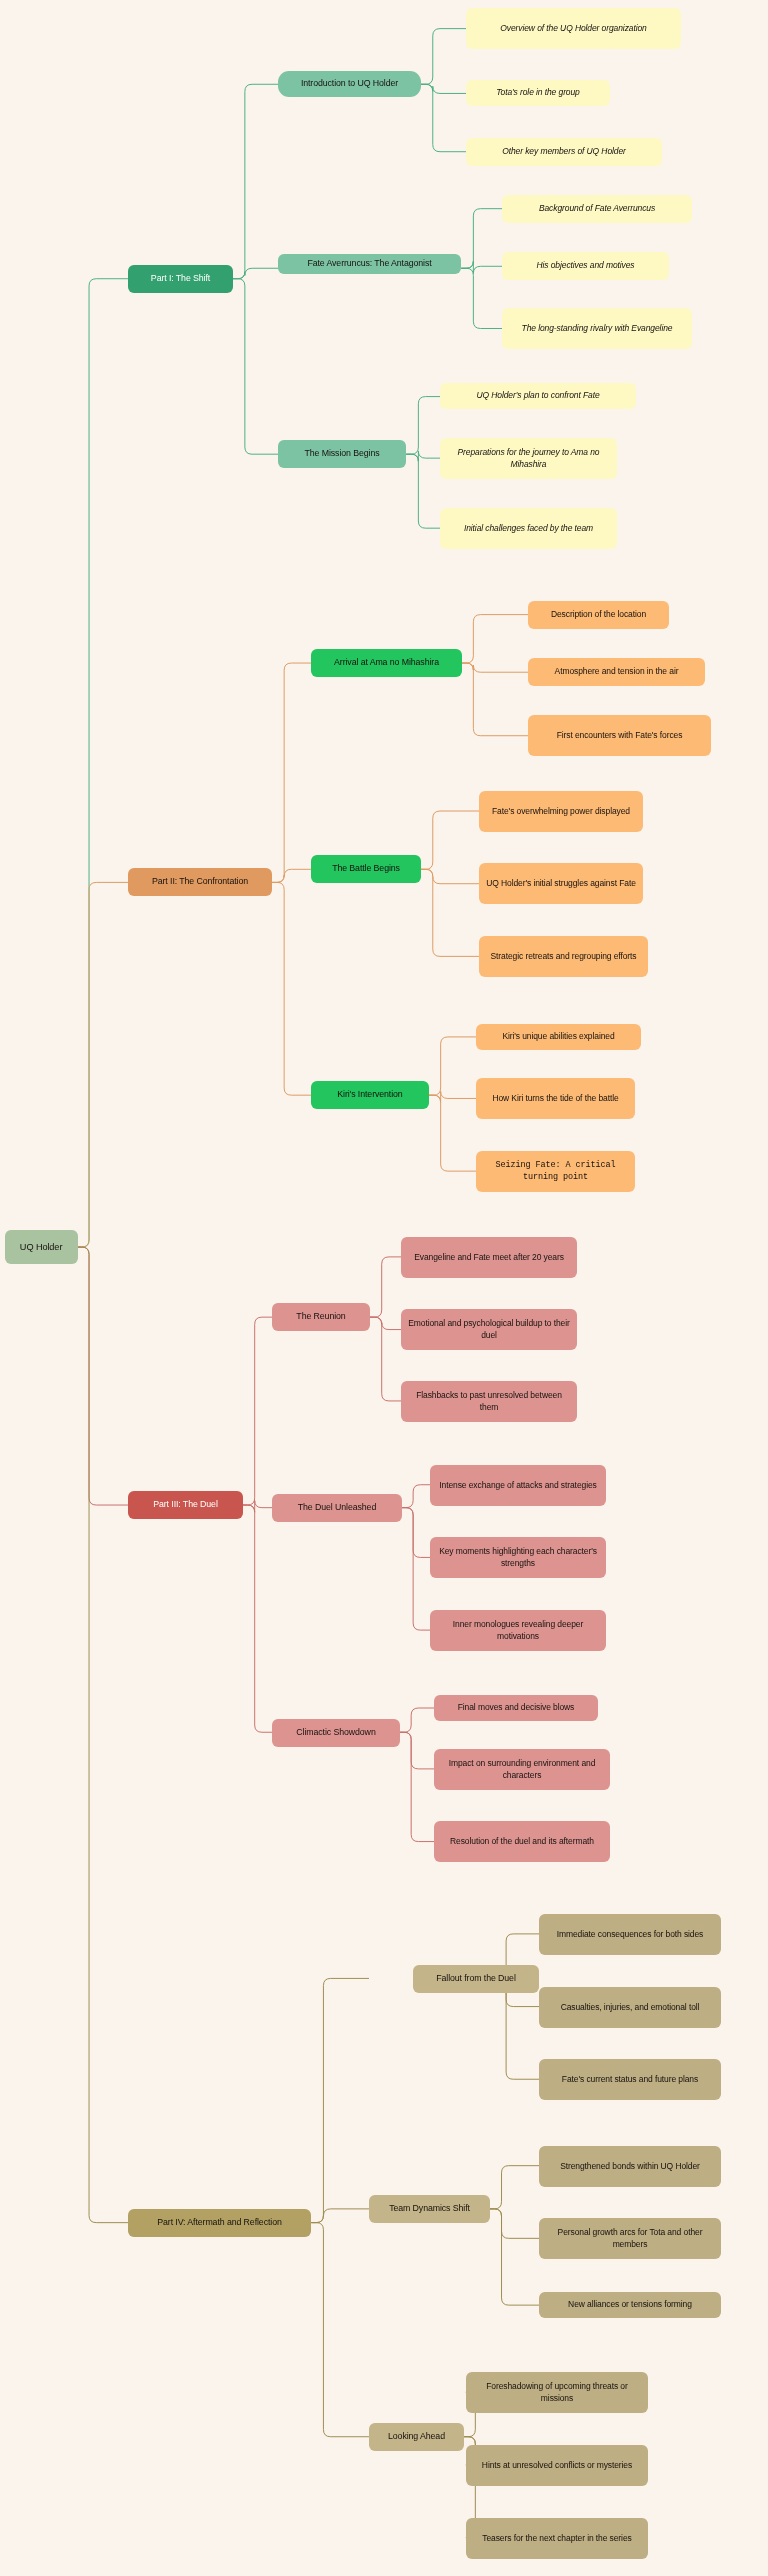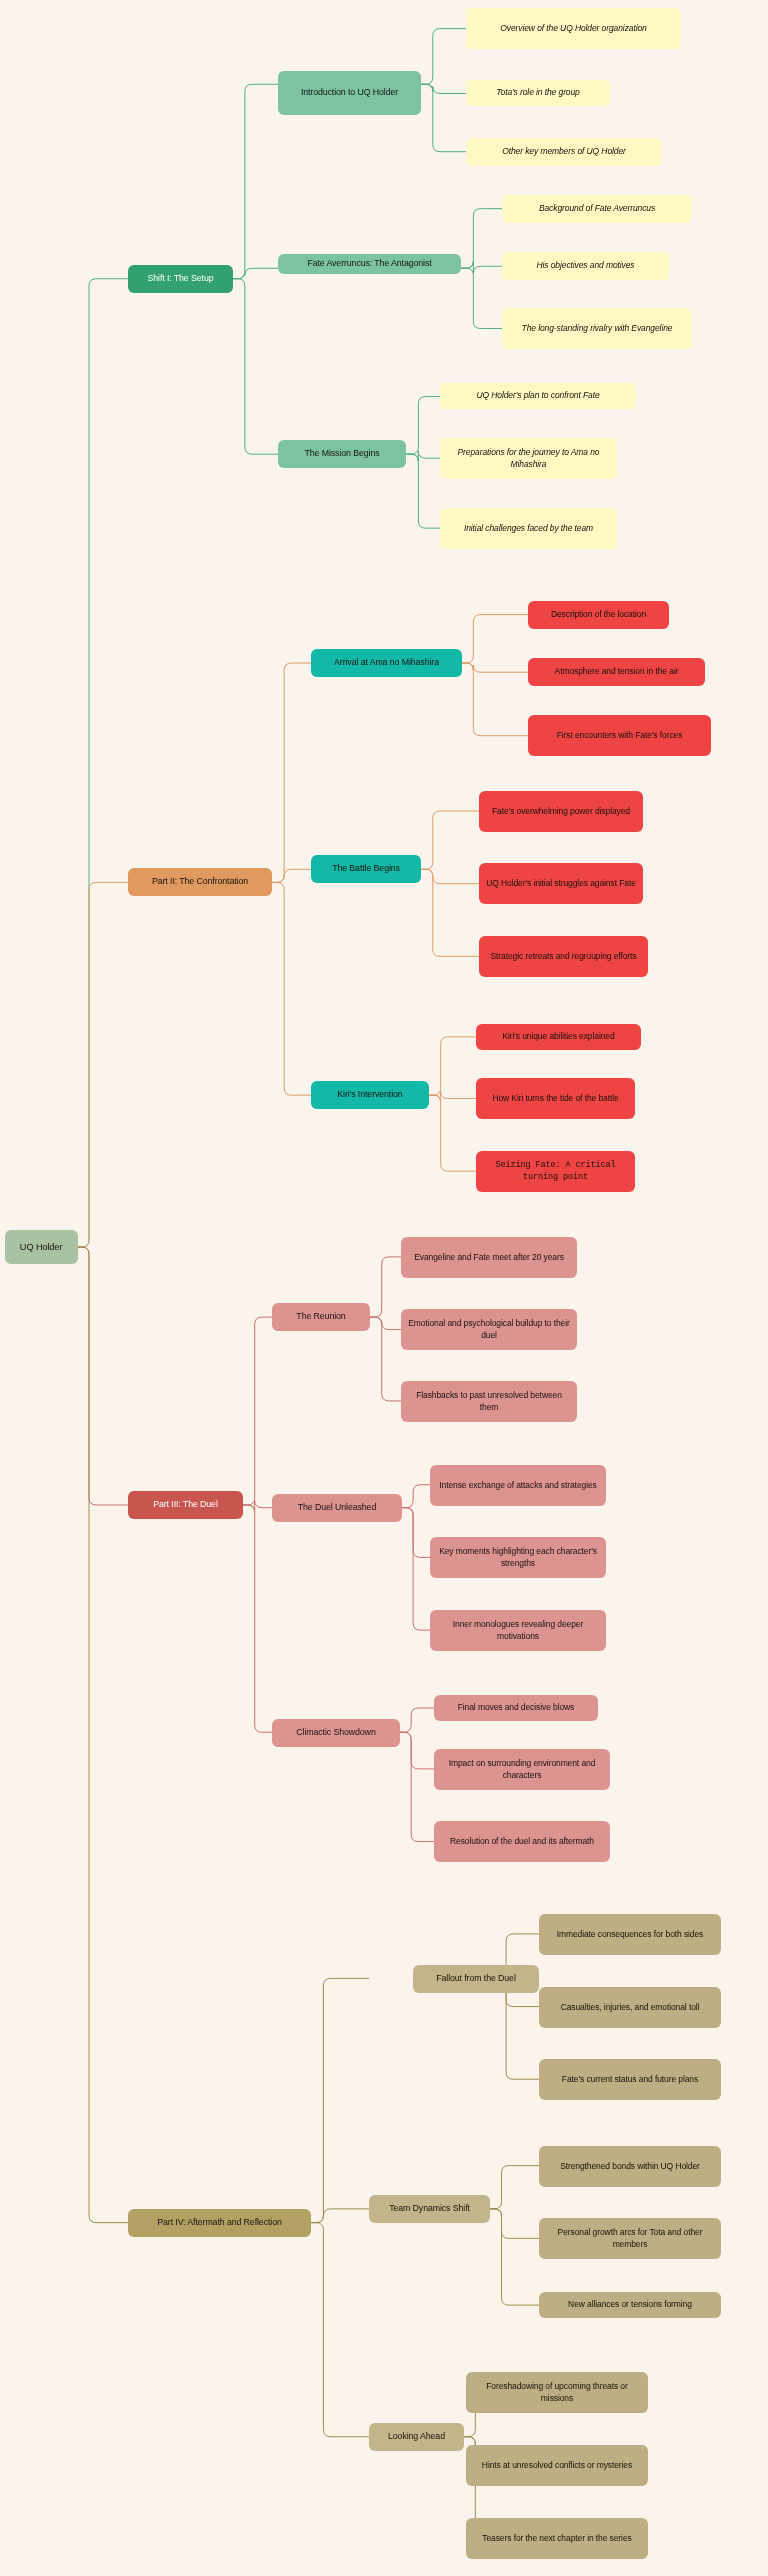--- a/index.html
+++ b/index.html
@@ -38,22 +38,22 @@
     letter-spacing:-0.1px;
     -webkit-font-smoothing:antialiased;
   }
   .node span{display:block;width:100%;}
   
   .c-root   {background:#a9c3a0;}
   .c-g-main {background:#33a06f;color:#ffffff;}
   .c-g-mid  {background:#7cc3a3;}
   .c-g-leaf {background:#fef9c3;font-style:italic;}
   .c-o-main {background:#e09a5f;}
-  .c-o-mid  {background:#14b8a6;}
-  .c-o-leaf {background:#ef4444;border-radius:6px;}
+  .c-o-mid  {background:#22c55e;}
+  .c-o-leaf {background:#fdba74;border-radius:6px;}
   .c-r-main {background:#c8564e;color:#ffffff;}
   .c-r-mid  {background:#dd9490;}
   .c-r-leaf {background:#dd9490;}
   .c-k-main {background:#b3a063;}
   .c-k-mid  {background:#c3b489;}
   .c-k-leaf {background:#bdae83;}
   .fs-root{font-size:9.2px;}
   .fs-main{font-size:8.8px;}
   .fs-mid {font-size:8.8px;}
   .fs-leaf{font-size:8.5px;}
@@ -114,23 +114,23 @@
       <path d="M 476 3394 H 483 Q 494 3394 494 3405 V 3710 Q 494 3721 505 3721 H 563" fill="none" stroke="#9d8c4f" stroke-width="1.5" stroke-linecap="round"></path>
       <path d="M 708 3721 H 715 Q 726 3721 726 3710 V 3664 Q 726 3653 737 3653 H 712" fill="none" stroke="#9d8c4f" stroke-width="1.5" stroke-linecap="round"></path>
       <path d="M 708 3721 H 715 Q 726 3721 726 3732 V 3753 Q 726 3764 737 3764 H 712" fill="none" stroke="#9d8c4f" stroke-width="1.5" stroke-linecap="round"></path>
       <path d="M 708 3721 H 715 Q 726 3721 726 3732 V 3864 Q 726 3875 737 3875 H 712" fill="none" stroke="#9d8c4f" stroke-width="1.5" stroke-linecap="round"></path>
     </svg>
   <div id="nodes">
       <div class="node c-root fs-root" style="left: 4.6px; top: 1230px; width: 73px; height: 34px;">
         <span>UQ Holder</span>
       </div>
       <div class="node c-g-main fs-main" style="left: 128px; top: 265px; width: 105px; height: 27.5px;">
-        <span>Shift I: The Setup</span>
-      </div>
-      <div class="node c-g-mid fs-mid" style="left: 278px; top: 71px; width: 143px; height: 44px;">
+        <span>Part I: The Shift</span>
+      </div>
+      <div class="node c-g-mid fs-mid" style="left: 278px; top: 71px; width: 143px; height: 26px; border-radius: 11px;">
         <span>Introduction to UQ Holder</span>
       </div>
       <div class="node c-g-leaf fs-leaf" style="left: 466px; top: 7.9px; width: 215px; height: 41px;">
         <span>Overview of the UQ Holder organization</span>
       </div>
       <div class="node c-g-leaf fs-leaf" style="left: 466px; top: 80px; width: 144px; height: 26px;">
         <span>Tota's role in the group</span>
       </div>
       <div class="node c-g-leaf fs-leaf" style="left: 466px; top: 138px; width: 196px; height: 27.5px;">
         <span>Other key members of UQ Holder</span>

